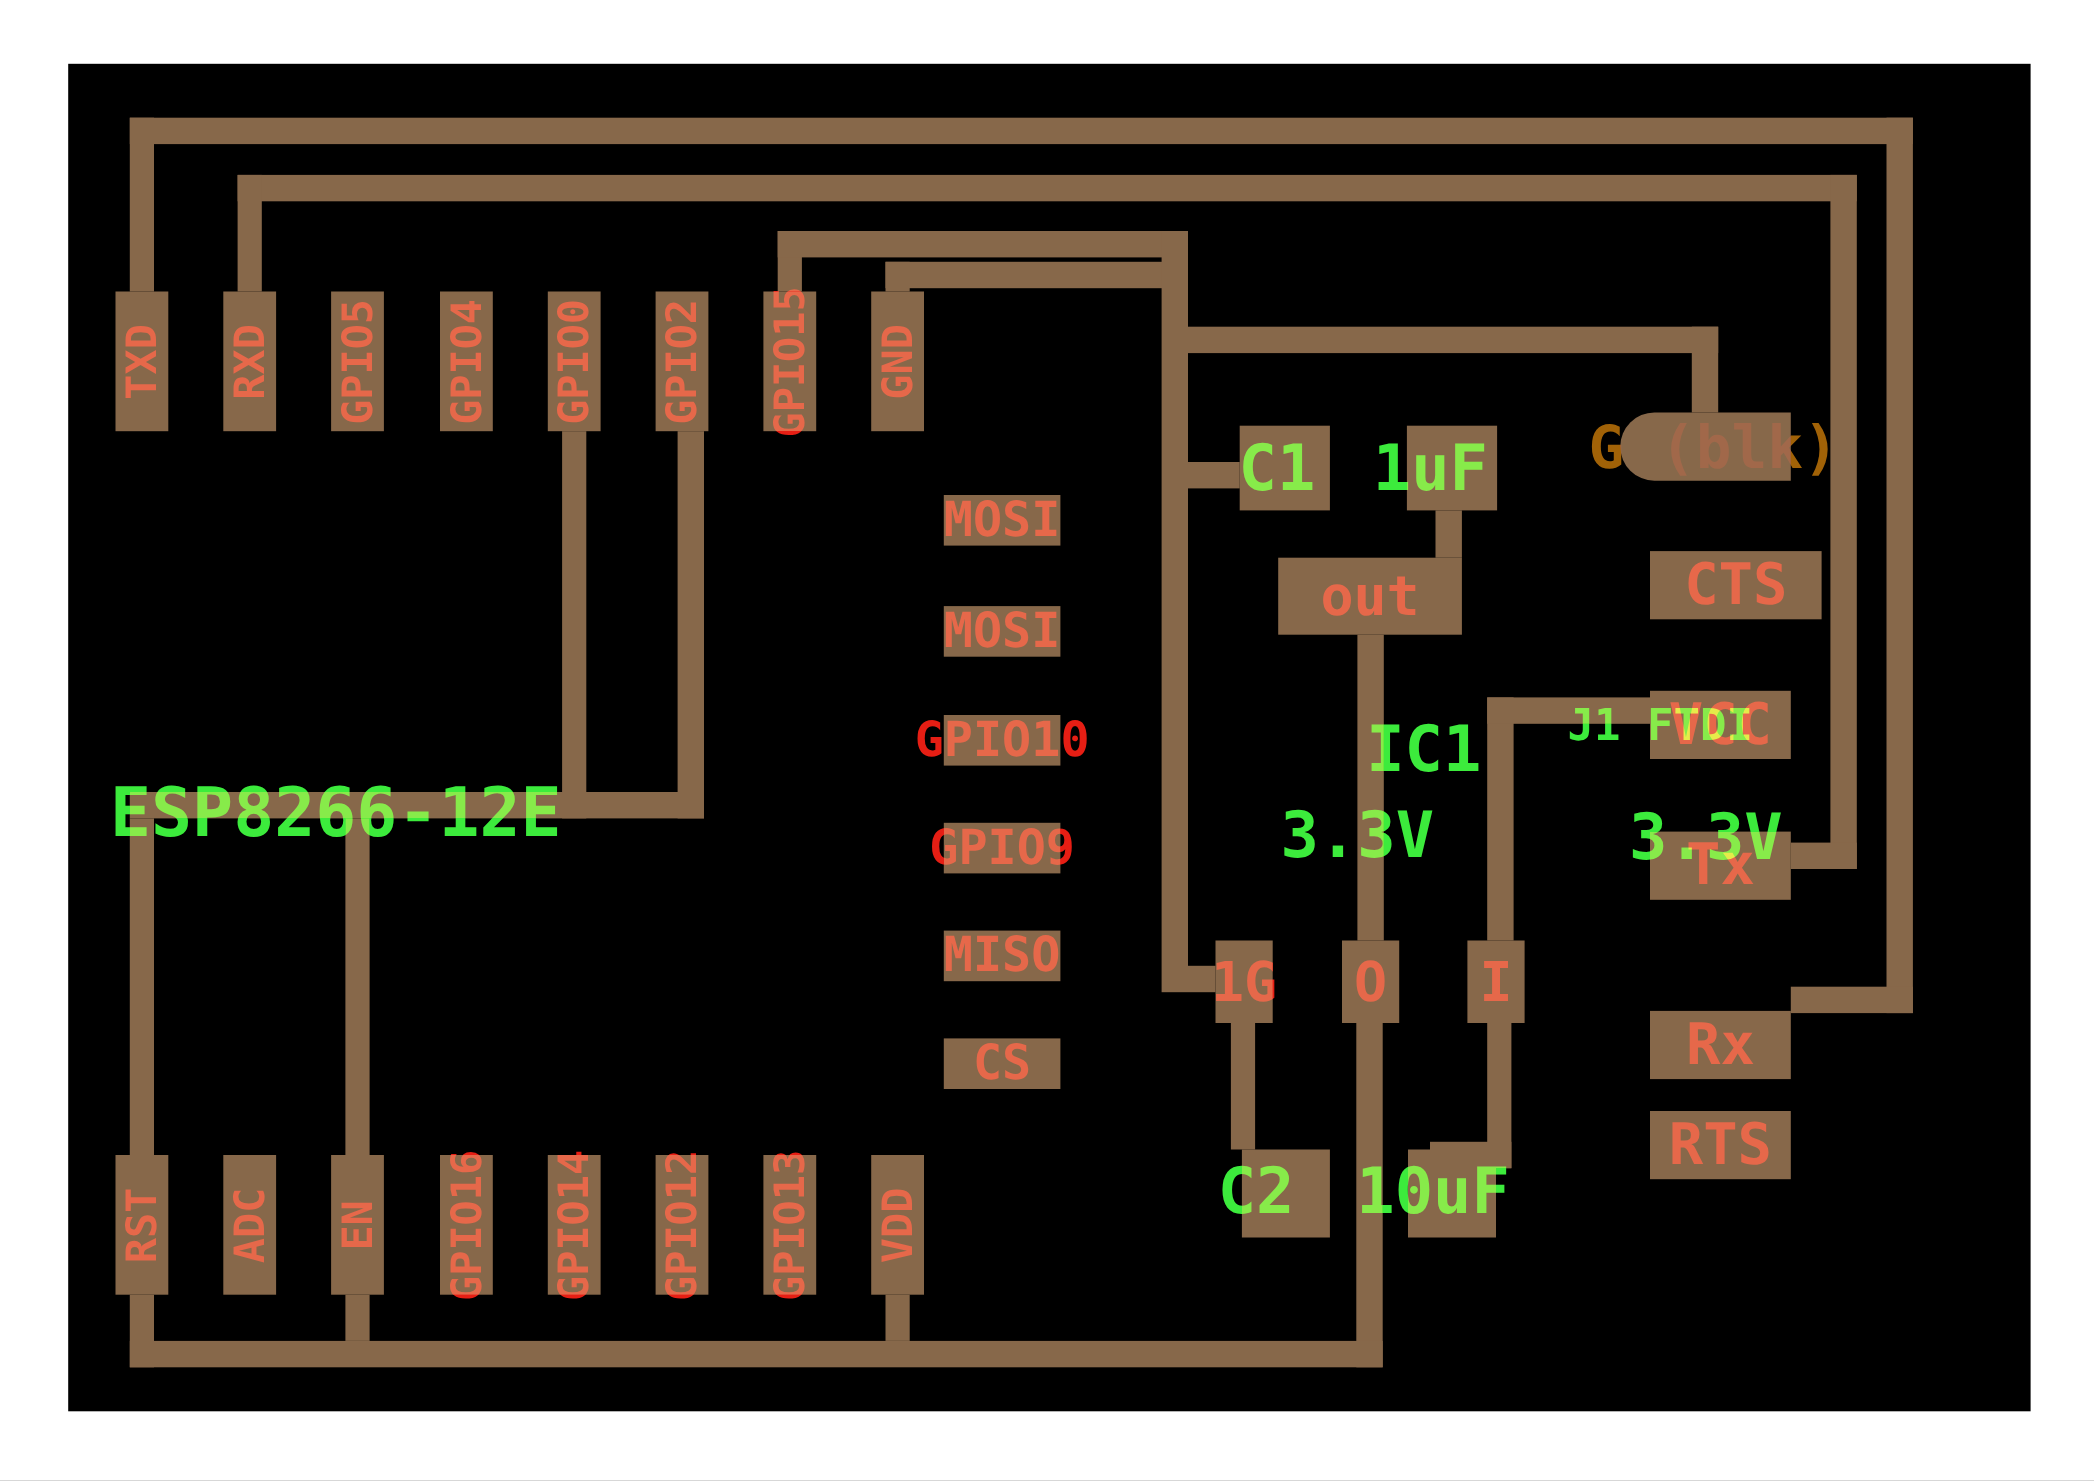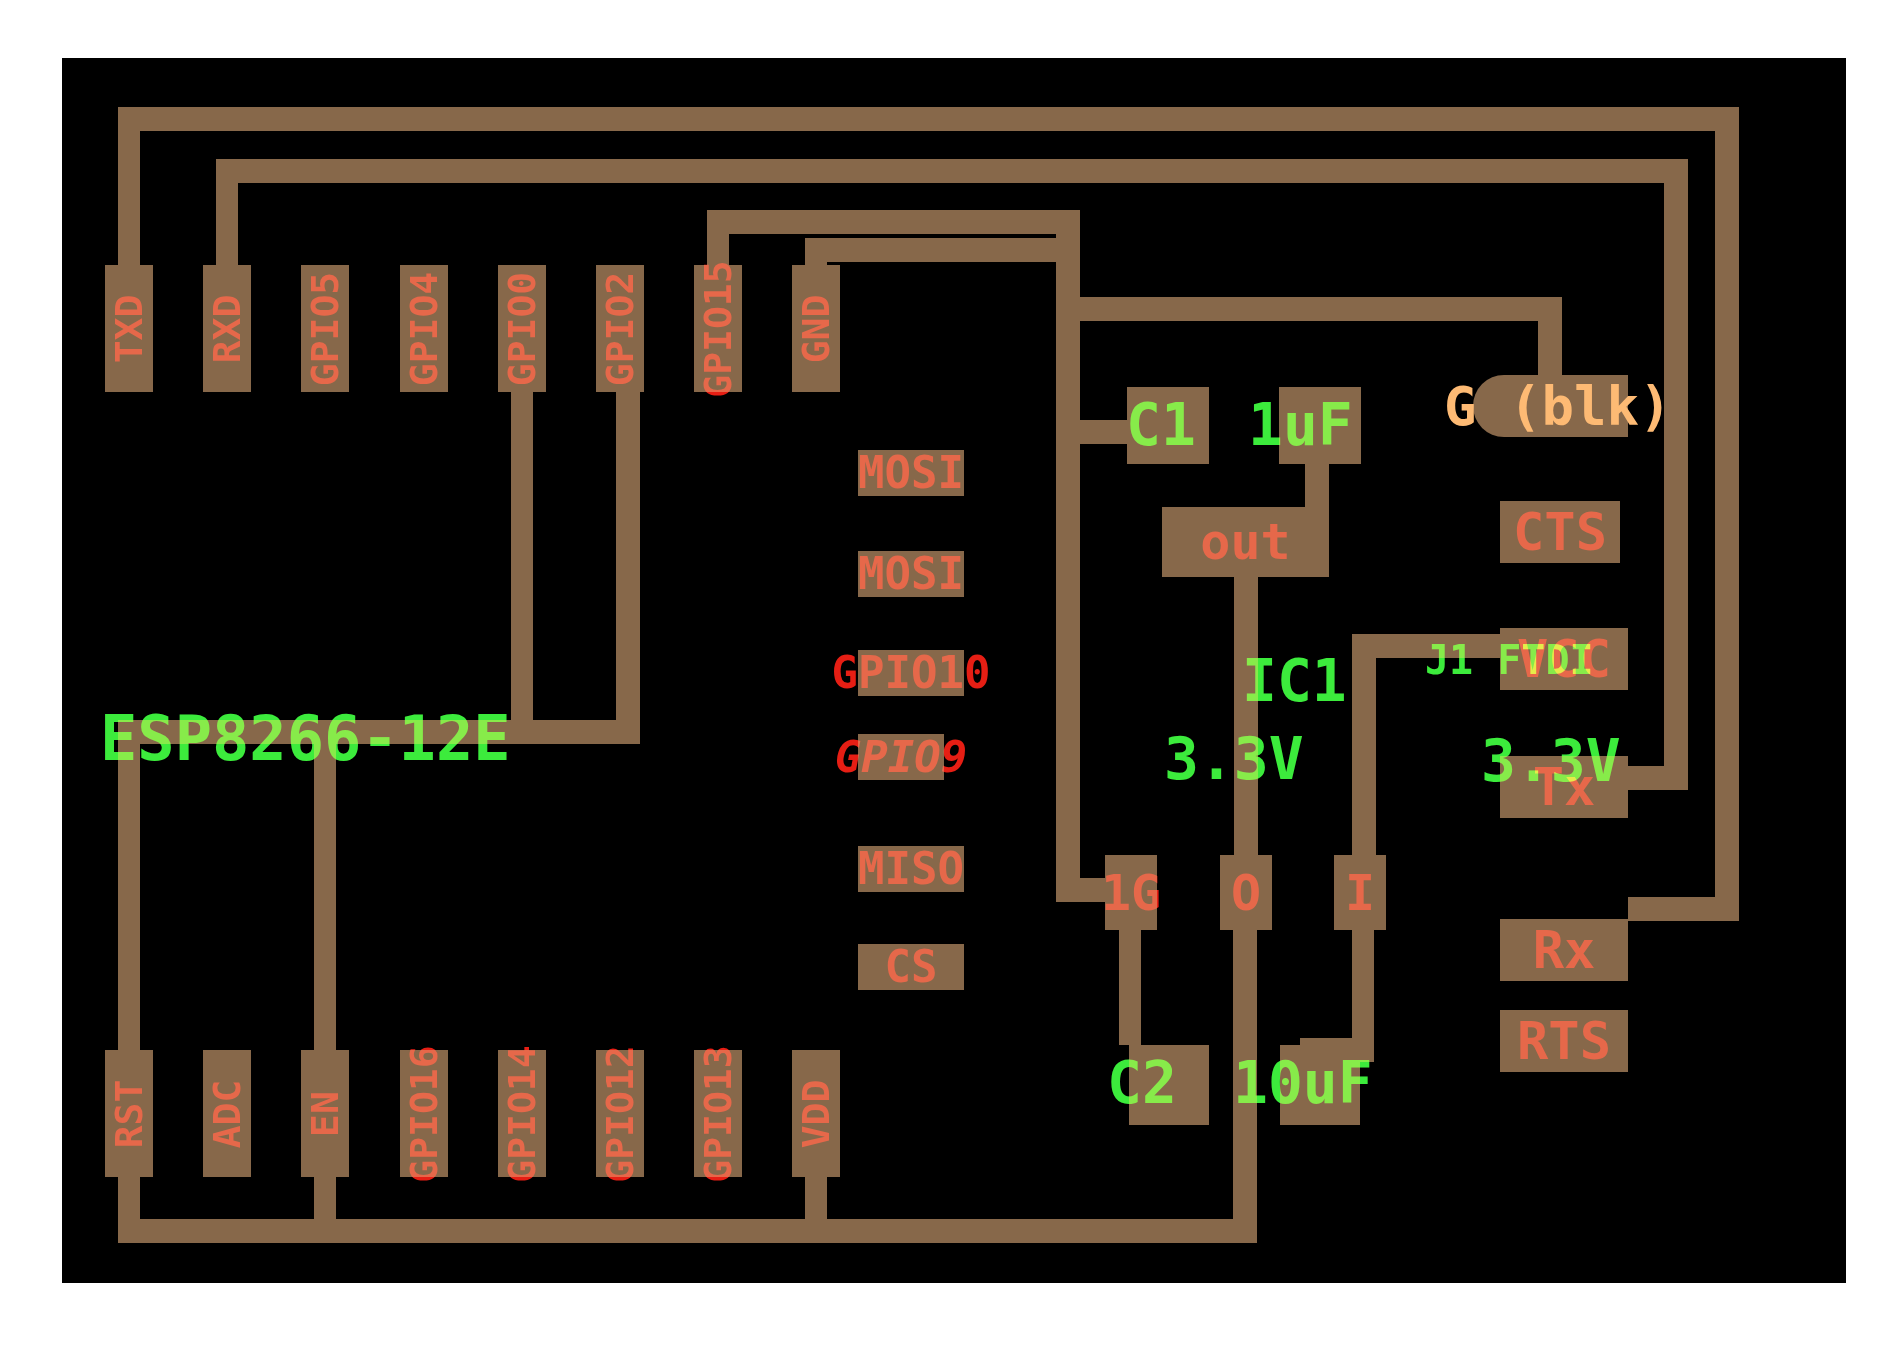--- a/index.html
+++ b/index.html
@@ -9,21 +9,21 @@
     position:relative;overflow:hidden;
   }
   #board{
     position:absolute;left:62px;top:58px;width:1784px;height:1225px;
     background:#000000;
   }
   .trace{position:absolute;background:#87684a;}
   .pad{position:absolute;background:#87684a;display:flex;align-items:center;justify-content:center;}
   .txt{position:absolute;font-weight:bold;white-space:pre;mix-blend-mode:lighten;line-height:1;}
   .green{color:#3ceb3c;}
-  .red{color:#fdba74;text-align:right;}
+  .red{color:#a16207;text-align:right;}
   .vlabel{
     position:absolute;left:50%;top:50%;
     transform:translate(-50%,-50%) rotate(-90deg);
     font-weight:bold;font-size:38px;line-height:1;white-space:pre;
     color:#e61e14;mix-blend-mode:lighten;
   }
   .clabel{
     font-weight:bold;font-size:44px;line-height:1;white-space:pre;
     color:#e61e14;mix-blend-mode:lighten;
   }
@@ -129,21 +129,21 @@
 
   <div class="pad" style="left:796px;top:392px;width:106px;height:46px;">
     <span class="clabel">MOSI</span>
     </div>
   <div class="pad" style="left:796px;top:493px;width:106px;height:46px;">
     <span class="clabel">MOSI</span>
     </div>
   <div class="pad" style="left:796px;top:592px;width:106px;height:46px;">
     <span class="clabel">GPIO10</span>
     </div>
-  <div class="pad" style="left:796px;top:676px;width:86px;height:46px;font-style:italic;">
+  <div class="pad" style="left:796px;top:690px;width:106px;height:46px;">
     <span class="clabel">GPIO9</span>
     </div>
   <div class="pad" style="left:796px;top:788px;width:106px;height:46px;">
     <span class="clabel">MISO</span>
     </div>
   <div class="pad" style="left:796px;top:886px;width:106px;height:46px;text-align:center;">
     <span class="clabel">CS</span>
     </div>
 
   <div class="pad" style="left:1065px;top:329px;width:82px;height:77px;"></div>
@@ -166,21 +166,21 @@
     <span class="rlabel" style="font-size:50px;">I</span>
     </div>
 
   <div class="pad" style="left:1067px;top:987px;width:80px;height:80px;"></div>
   <div class="pad" style="left:1218px;top:987px;width:80px;height:80px;"></div>
   <div class="txt green" style="left:1045px;top:996px;font-size:58px;">C2</div>
   <div class="txt green" style="left:1171px;top:996px;font-size:58px;">10uF</div>
 
   <div class="pad" style="left:1411px;top:317px;width:155px;height:62px;border-radius:31px 0 0 31px;"></div>
   <div class="txt red" style="left:1382px;top:322px;font-size:54px;">G (blk)</div>
-  <div class="pad" style="left:1438px;top:443px;width:120px;height:62px;">
+  <div class="pad" style="left:1438px;top:443px;width:156px;height:62px;">
     <span class="rlabel">CTS</span>
     </div>
   <div class="pad" style="left:1438px;top:570px;width:128px;height:62px;">
     <span class="rlabel">VCC</span>
     </div>
   <div class="pad" style="left:1438px;top:698px;width:128px;height:62px;">
     <span class="rlabel">Tx</span>
     </div>
   <div class="pad" style="left:1438px;top:825px;width:128px;height:62px;margin-top:36px;">
     <span class="rlabel">Rx</span>

